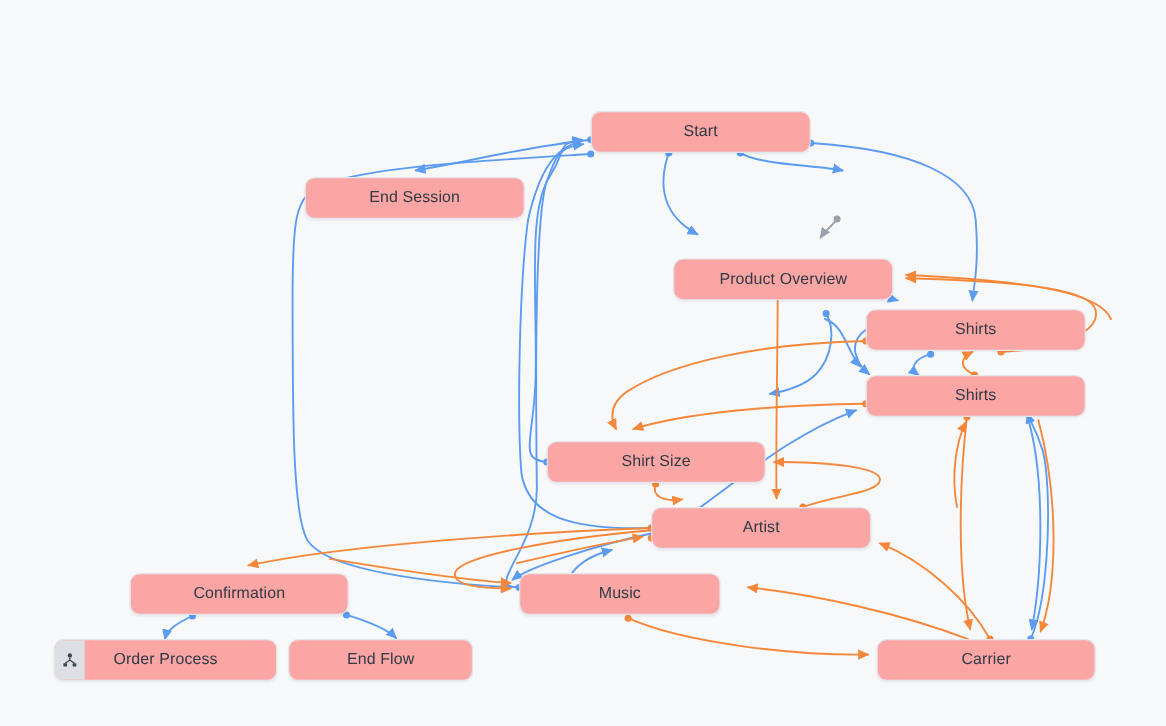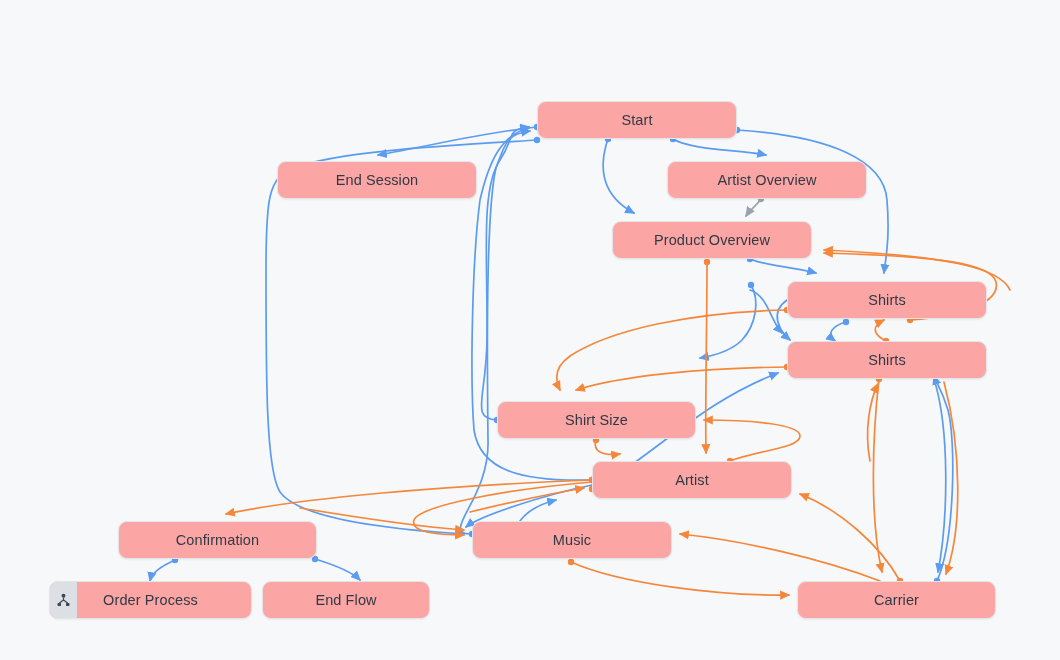--- a/index.html
+++ b/index.html
@@ -201,42 +201,39 @@
     </g>
   </svg>
 
   <div id="node-layer">
       <div class="node" style="left: 537px; top: 101px; width: 200px; height: 38px;">
         <span class="node-label">Start</span>
       </div>
       <div class="node" style="left: 277px; top: 161px; width: 200px; height: 38px;">
         <span class="node-label">End Session</span>
       </div>
-      <div class="node" style="left: 667px; top: 161px; width: 200px; height: 38px;">
-        <span class="node-label">Artist Overview</span>
-      </div>
-      <div class="node" style="left: 612px; top: 221px; width: 200px; height: 38px; align-items: center;">
+      <div class="node" style="left: 612px; top: 235px; width: 200px; height: 38px; align-items: center;">
         <span class="node-label">Product Overview</span>
       </div>
       <div class="node" style="left: 787px; top: 281px; width: 200px; height: 38px;">
         <span class="node-label">Shirts</span>
       </div>
       <div class="node" style="left: 787px; top: 341px; width: 200px; height: 38px;">
         <span class="node-label">Shirts</span>
       </div>
       <div class="node" style="left: 497px; top: 401px; width: 199px; height: 38px;">
         <span class="node-label">Shirt Size</span>
       </div>
       <div class="node" style="left: 592px; top: 461px; width: 200px; height: 38px;">
         <span class="node-label">Artist</span>
       </div>
       <div class="node" style="left: 118px; top: 521px; width: 199px; height: 38px;">
         <span class="node-label">Confirmation</span>
       </div>
-      <div class="node" style="left: 472px; top: 521px; width: 200px; height: 38px;">
+      <div class="node" style="left: 472px; top: 521px; width: 183px; height: 38px;">
         <span class="node-label">Music</span>
       </div>
       <div class="node has-icon" style="left: 49px; top: 581px; width: 203px; height: 38px;">
         <div class="node-icon-badge">
           <svg width="15" height="15" viewBox="0 0 16 16" aria-hidden="true">
             <circle cx="8" cy="3" r="2.1" fill="#3d4852"></circle>
             <path d="M8 5.1 V7.4 M8 7.4 L3.6 10.6 M8 7.4 L12.4 10.6" stroke="#3d4852" stroke-width="1.3" fill="none"></path>
             <rect x="1.7" y="10.6" width="3.6" height="3.2" rx="0.6" fill="#3d4852"></rect>
             <rect x="10.7" y="10.6" width="3.6" height="3.2" rx="0.6" fill="#3d4852"></rect>
           </svg>

